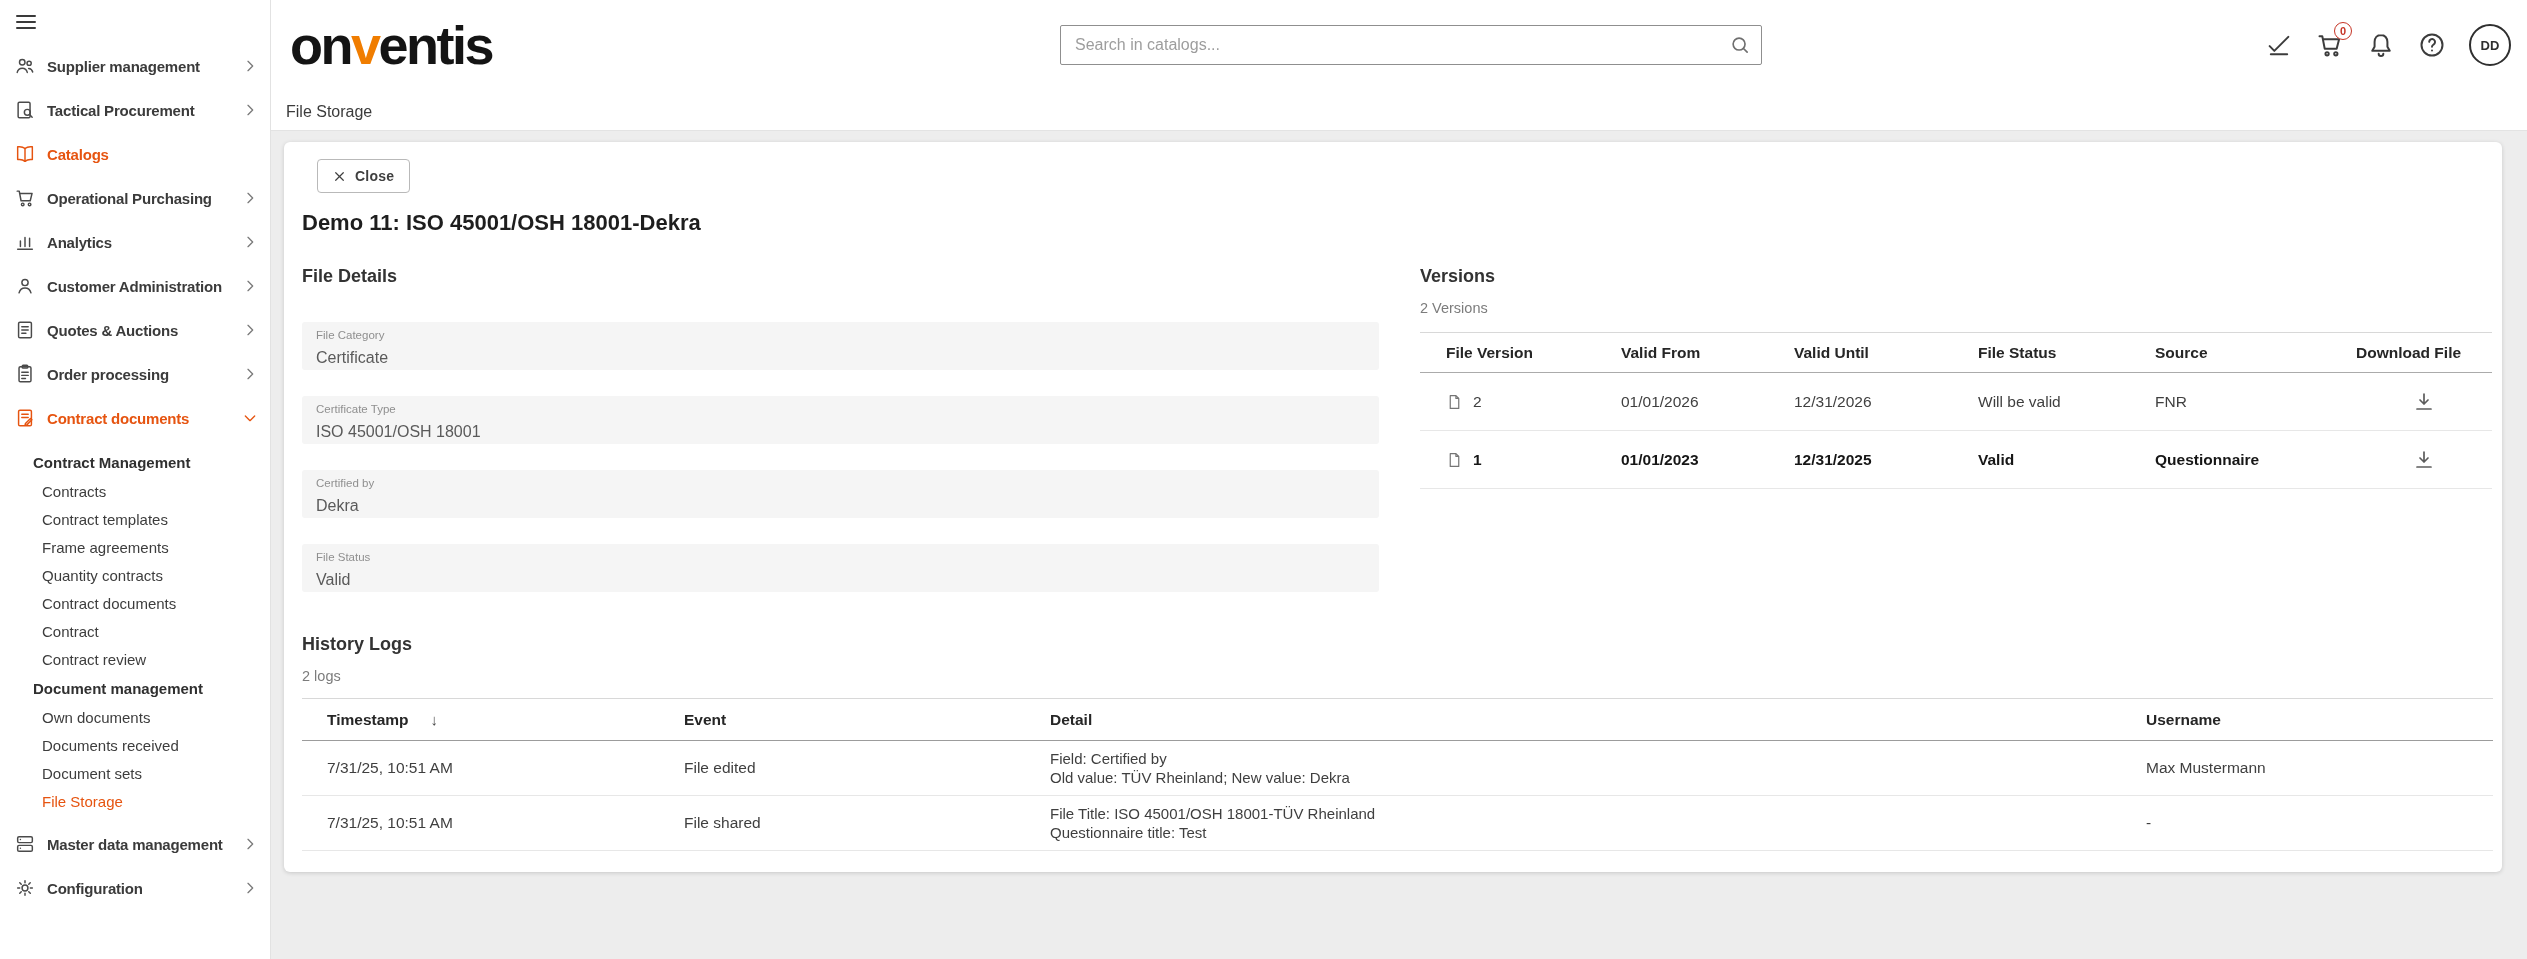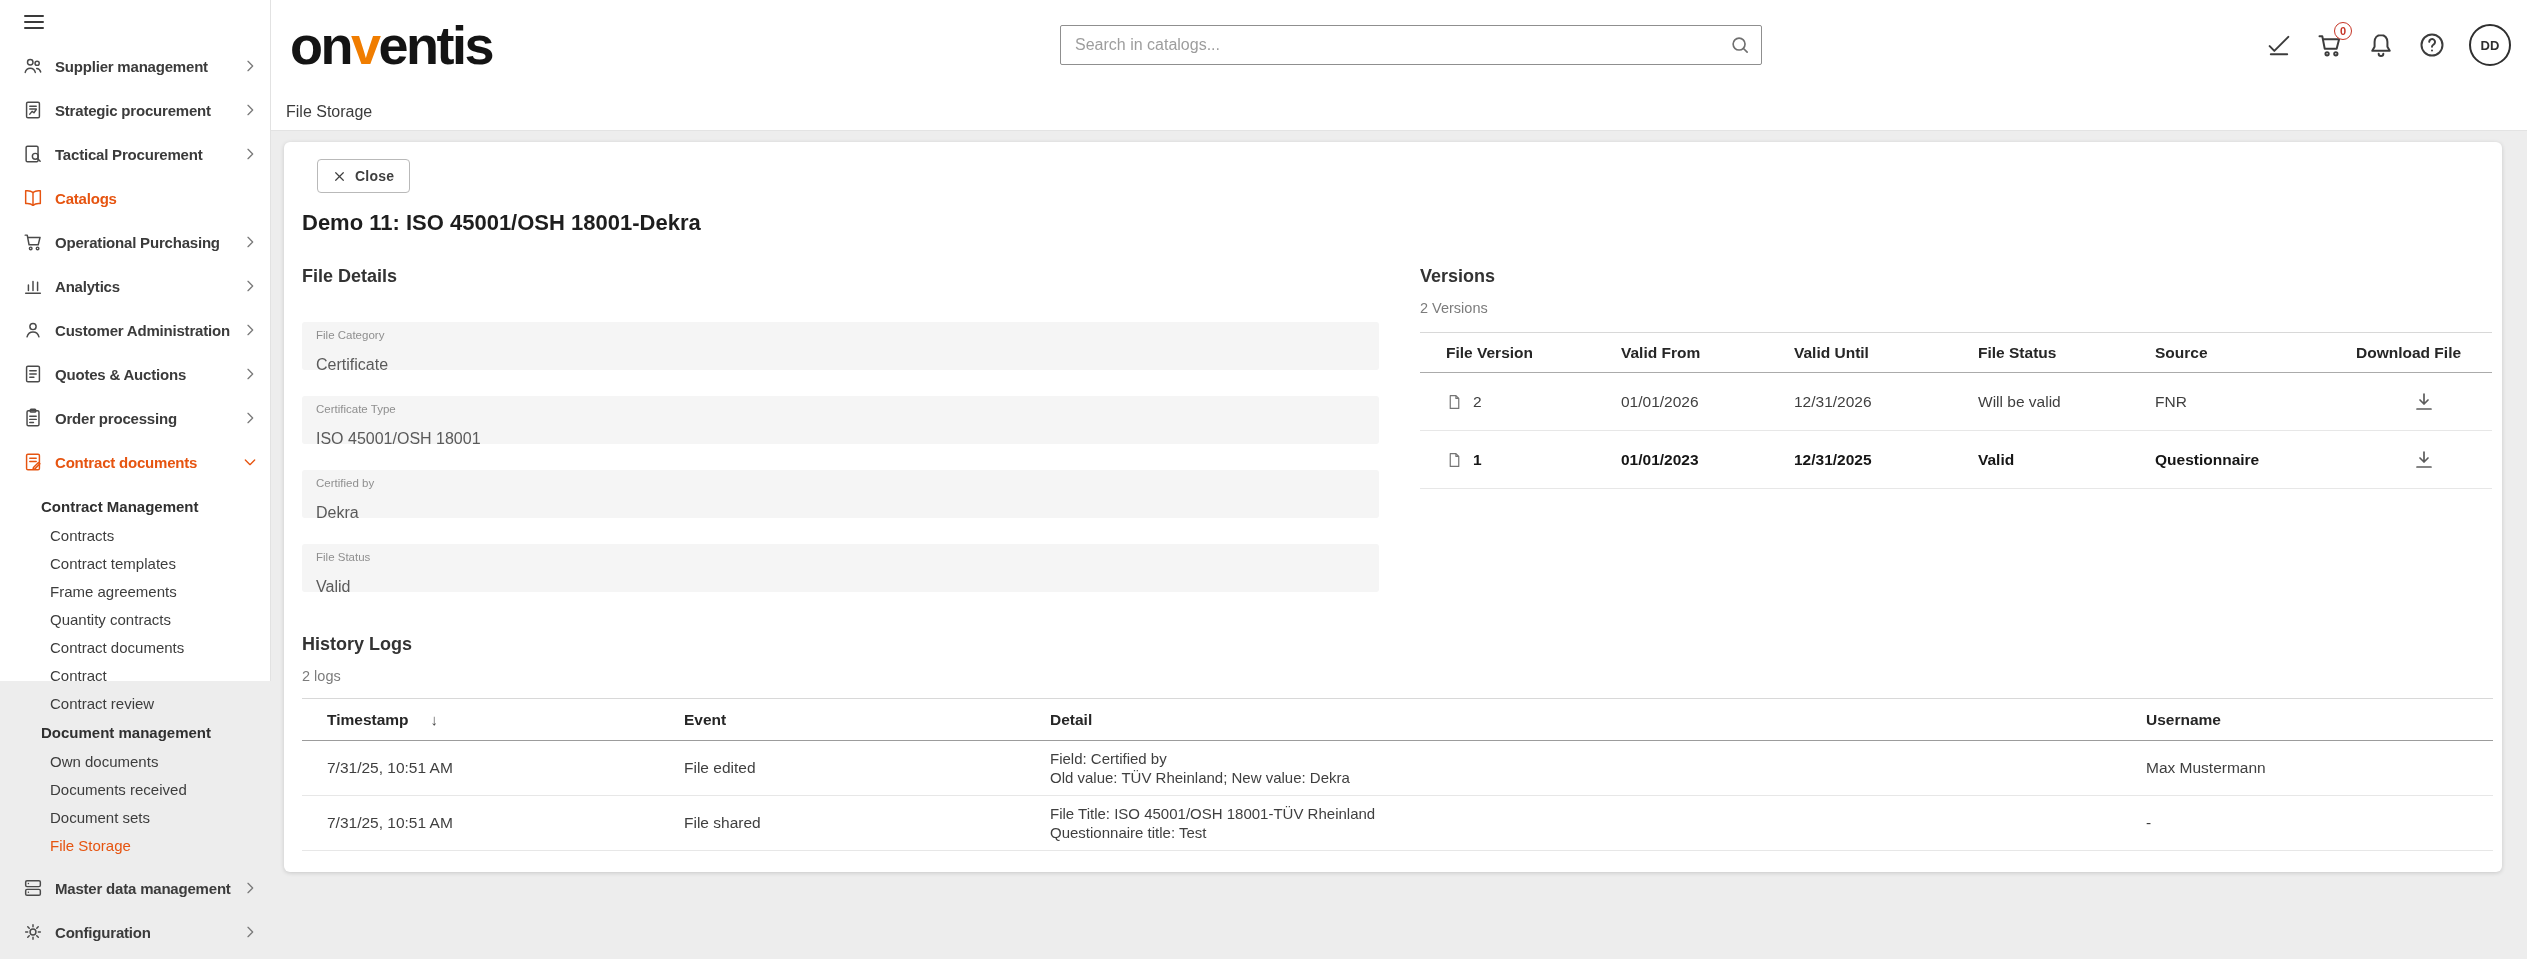--- a/index.html
+++ b/index.html
@@ -1,21 +1,21 @@
 <!DOCTYPE html>
 <html><head>
 <meta charset="utf-8">
 <style>
   * { box-sizing: border-box; margin: 0; padding: 0; }
   html, body { width: 2527px; height: 959px; overflow: hidden; }
   body { font-family: "Liberation Sans", sans-serif; background: #ededed; position: relative; }
   svg { display: block; }
 
   
-  .sidebar { position: absolute; left: 0; top: 0; width: 271px; height: 681px; background: #fff; border-right: 1px solid #e2e2e2; z-index: 3; padding-left: 8px; }
+  .sidebar { position: absolute; left: 0; top: 0; width: 271px; height: 959px; background: #fff; border-right: 1px solid #e2e2e2; z-index: 3; }
   .burger-row { height: 44px; display: flex; align-items: center; padding-left: 14px; color: #3a3a3a; }
   .burger-btn { width: 24px; height: 24px; cursor: pointer; color: #3a3a3a; }
   .nav-item { height: 44px; display: flex; align-items: center; padding: 0 12px 0 14px; color: #3b3b3b; cursor: pointer; }
   .nav-item .nicon { width: 22px; height: 22px; margin-right: 11px; color: #4a4a4a; flex: none; }
   .nav-item .nlabel { flex: 1; font-size: 15px; font-weight: 700; letter-spacing: -0.2px; white-space: nowrap; overflow: hidden; }
   .nav-item .nchev { width: 16px; height: 16px; color: #7a7a7a; flex: none; }
   .nav-item.active { color: #E65410; }
   .nav-item.active .nicon, .nav-item.active .nchev { color: #E65410; }
   .nav-group-title { margin-top: 8px; height: 30px; line-height: 30px; padding-left: 33px; font-size: 15px; font-weight: 700; color: #303030; white-space: nowrap; }
   .nav-sub { height: 28px; line-height: 28px; padding-left: 42px; font-size: 15px; color: #3d3d3d; cursor: pointer; white-space: nowrap; }
@@ -44,21 +44,21 @@
 
   .close-btn { position: absolute; left: 33px; top: 17px; height: 34px; display: inline-flex; align-items: center; gap: 9px; padding: 0 15px; border: 1px solid #b9b9b9; border-radius: 4px; background: #fff; color: #3f3f3f; cursor: pointer; }
   .close-btn .clabel { font-size: 14px; font-weight: 700; letter-spacing: .2px; }
   .card-title { position: absolute; left: 18px; top: 68px; font-size: 22px; font-weight: 700; color: #1e1e1e; }
 
   .section-h { font-size: 18px; color: #333; }
   .fd-h { position: absolute; left: 18px; top: 124px; }
   .fields { position: absolute; left: 18px; top: 180px; width: 1077px; }
   .field { height: 48px; background: #f5f5f5; border-radius: 3px; padding: 7px 14px 0; margin-bottom: 26px; }
   .field-label { font-size: 11.5px; color: #8f8f8f; }
-  .field-value { font-size: 16px; color: #5a5a5a; margin-top: 15px; }
+  .field-value { font-size: 16px; color: #5a5a5a; margin-top: 8px; }
 
   .vblock { position: absolute; left: 1136px; top: 124px; width: 1072px; }
   .count { margin-top: 13px; font-size: 14.5px; color: #7c7c7c; }
 
   table { border-collapse: collapse; table-layout: fixed; }
   .vtable { margin-top: 16px; width: 1072px; }
   .vtable th { height: 40px; border-top: 1px solid #d8d8d8; border-bottom: 1px solid #ababab; font-size: 15.5px; font-weight: 700; color: #262626; text-align: left; }
   .vtable td { height: 58px; border-bottom: 1px solid #e7e7e7; font-size: 15.5px; color: #3f3f3f; }
   .vtable th:first-child, .vtable td:first-child { padding-left: 26px; }
   .vtable th:last-child { text-align: left; }
@@ -99,35 +99,20 @@
         </svg>
       </span>
     <span class="nlabel">Supplier management</span>
     <span class="nchev">
         <svg viewBox="0 0 24 24" fill="none" stroke="currentColor" stroke-width="2" stroke-linecap="round" stroke-linejoin="round">
           <path d="m9 5 7 7-7 7"></path>
         </svg>
       </span>
   </div>
 
-  <div class="nav-item">
-    <span class="nicon">
-        <svg viewBox="0 0 24 24" fill="none" stroke="currentColor" stroke-width="1.6" stroke-linecap="round" stroke-linejoin="round">
-          <rect x="5" y="3.5" width="14" height="17" rx="1.5"></rect>
-          <path d="M8.5 8h7M8.5 11h7"></path>
-          <path d="m8.5 16.5 2.5-3 2 1.5 2.5-3.5"></path>
-        </svg>
-      </span>
-    <span class="nlabel">Strategic procurement</span>
-    <span class="nchev">
-        <svg viewBox="0 0 24 24" fill="none" stroke="currentColor" stroke-width="2" stroke-linecap="round" stroke-linejoin="round">
-          <path d="m9 5 7 7-7 7"></path>
-        </svg>
-      </span>
-  </div>
 
   <div class="nav-item">
     <span class="nicon">
         <svg viewBox="0 0 24 24" fill="none" stroke="currentColor" stroke-width="1.6" stroke-linecap="round" stroke-linejoin="round">
           <rect x="4.5" y="3.5" width="13" height="17" rx="1.5"></rect>
           <circle cx="14.5" cy="14.5" r="3.2"></circle>
           <path d="m17 17 2.8 2.8"></path>
         </svg>
       </span>
     <span class="nlabel">Tactical Procurement</span>

